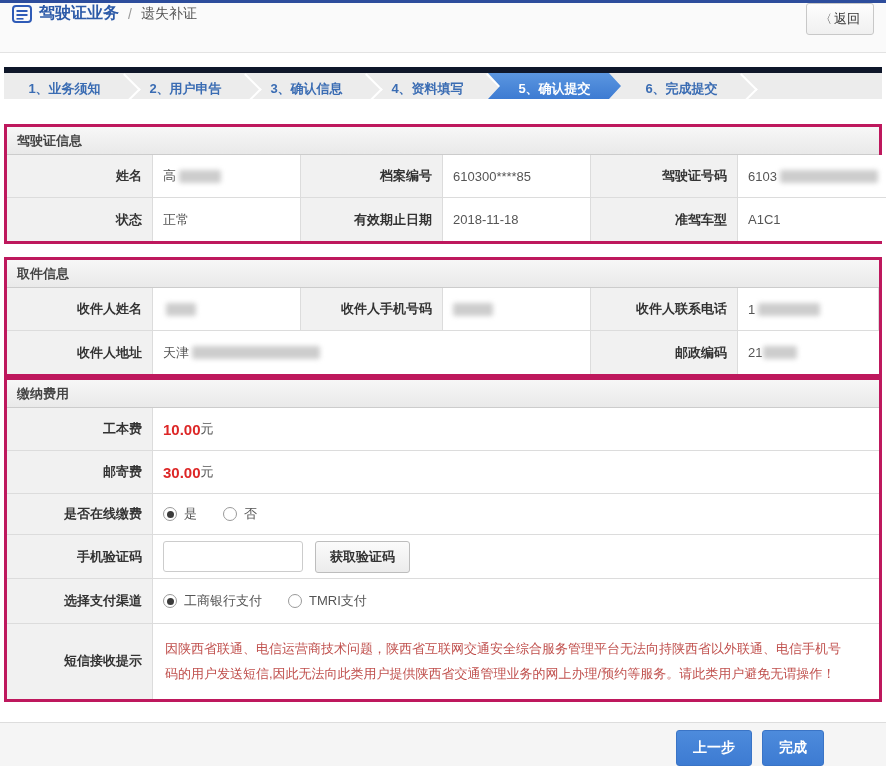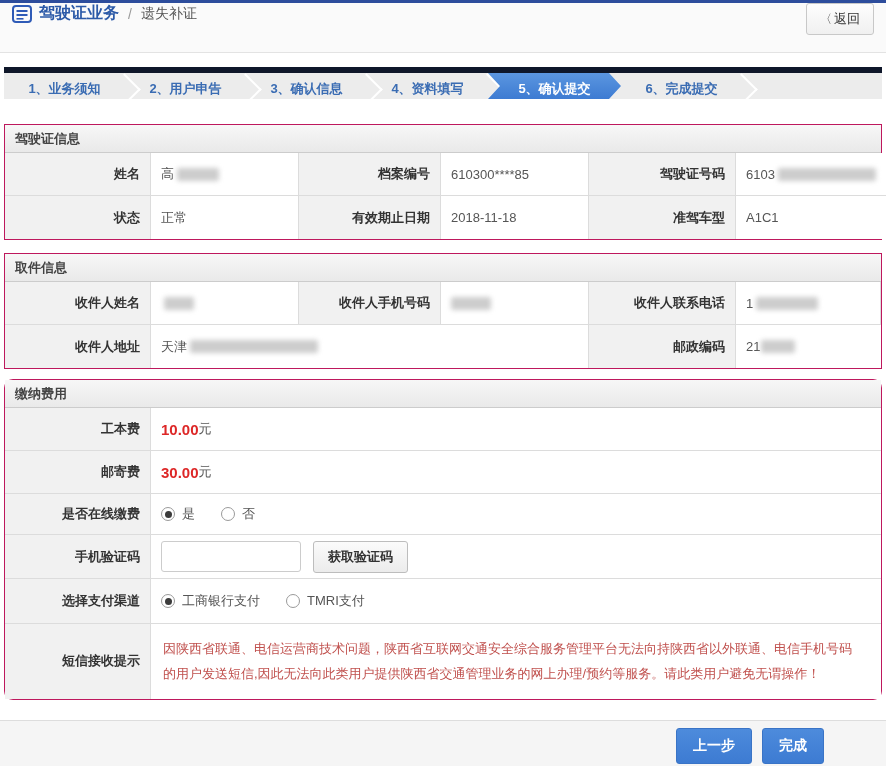--- a/index.html
+++ b/index.html
@@ -24,24 +24,24 @@
   .step { width:121px; text-align:center; line-height:32px; color:#3a6cb3;
     font-weight:bold; font-size:13px; position:relative; cursor:pointer; }
   .step:not(.active)::after { content:""; position:absolute; right:-11px; top:5px;
     width:21px; height:21px; border-top:2px solid #fff; border-right:2px solid #fff;
     transform:rotate(45deg); z-index:0; }
   .step.active { background:linear-gradient(#5b96e0,#3d7bd2); color:#fff; z-index:1; width:133px;
     clip-path:polygon(0 0, calc(100% - 12px) 0, 100% 50%, calc(100% - 12px) 100%, 0 100%, 12px 50%); }
   .step.active::after { display:none; }
 
   .content { margin:0 4px; }
-  .section { border:1px solid #be185d; }
+  .section { border:3px solid #be185d; }
   .sec-license { margin-top:25px; }
   .sec-pickup  { margin-top:13px; }
-  .sec-payment { margin-top:10px;border-radius:9px; }
+  .sec-payment { margin-top:0; }
   .section-header { height:28px; line-height:27px; padding-left:10px; font-weight:bold;
     color:#444; background:linear-gradient(#f7f7f7,#e9e9e9); border-bottom:1px solid #ccc; }
 
   .grid6 { display:grid; grid-template-columns:146px 148px 142px 148px 147px 1fr; }
   .grid2 { display:grid; grid-template-columns:146px 1fr; }
   .cell { min-height:43px; display:flex; align-items:center; border-bottom:1px solid #dcdcdc;
     border-right:1px solid #dcdcdc; padding:0 10px; }
   .cell:last-child, .cell.no-r { border-right:none; }
   .lbl { background:#f1f1f1; justify-content:flex-end; font-weight:bold; color:#333; text-align:right; }
   .val { background:#fff; color:#555; }

